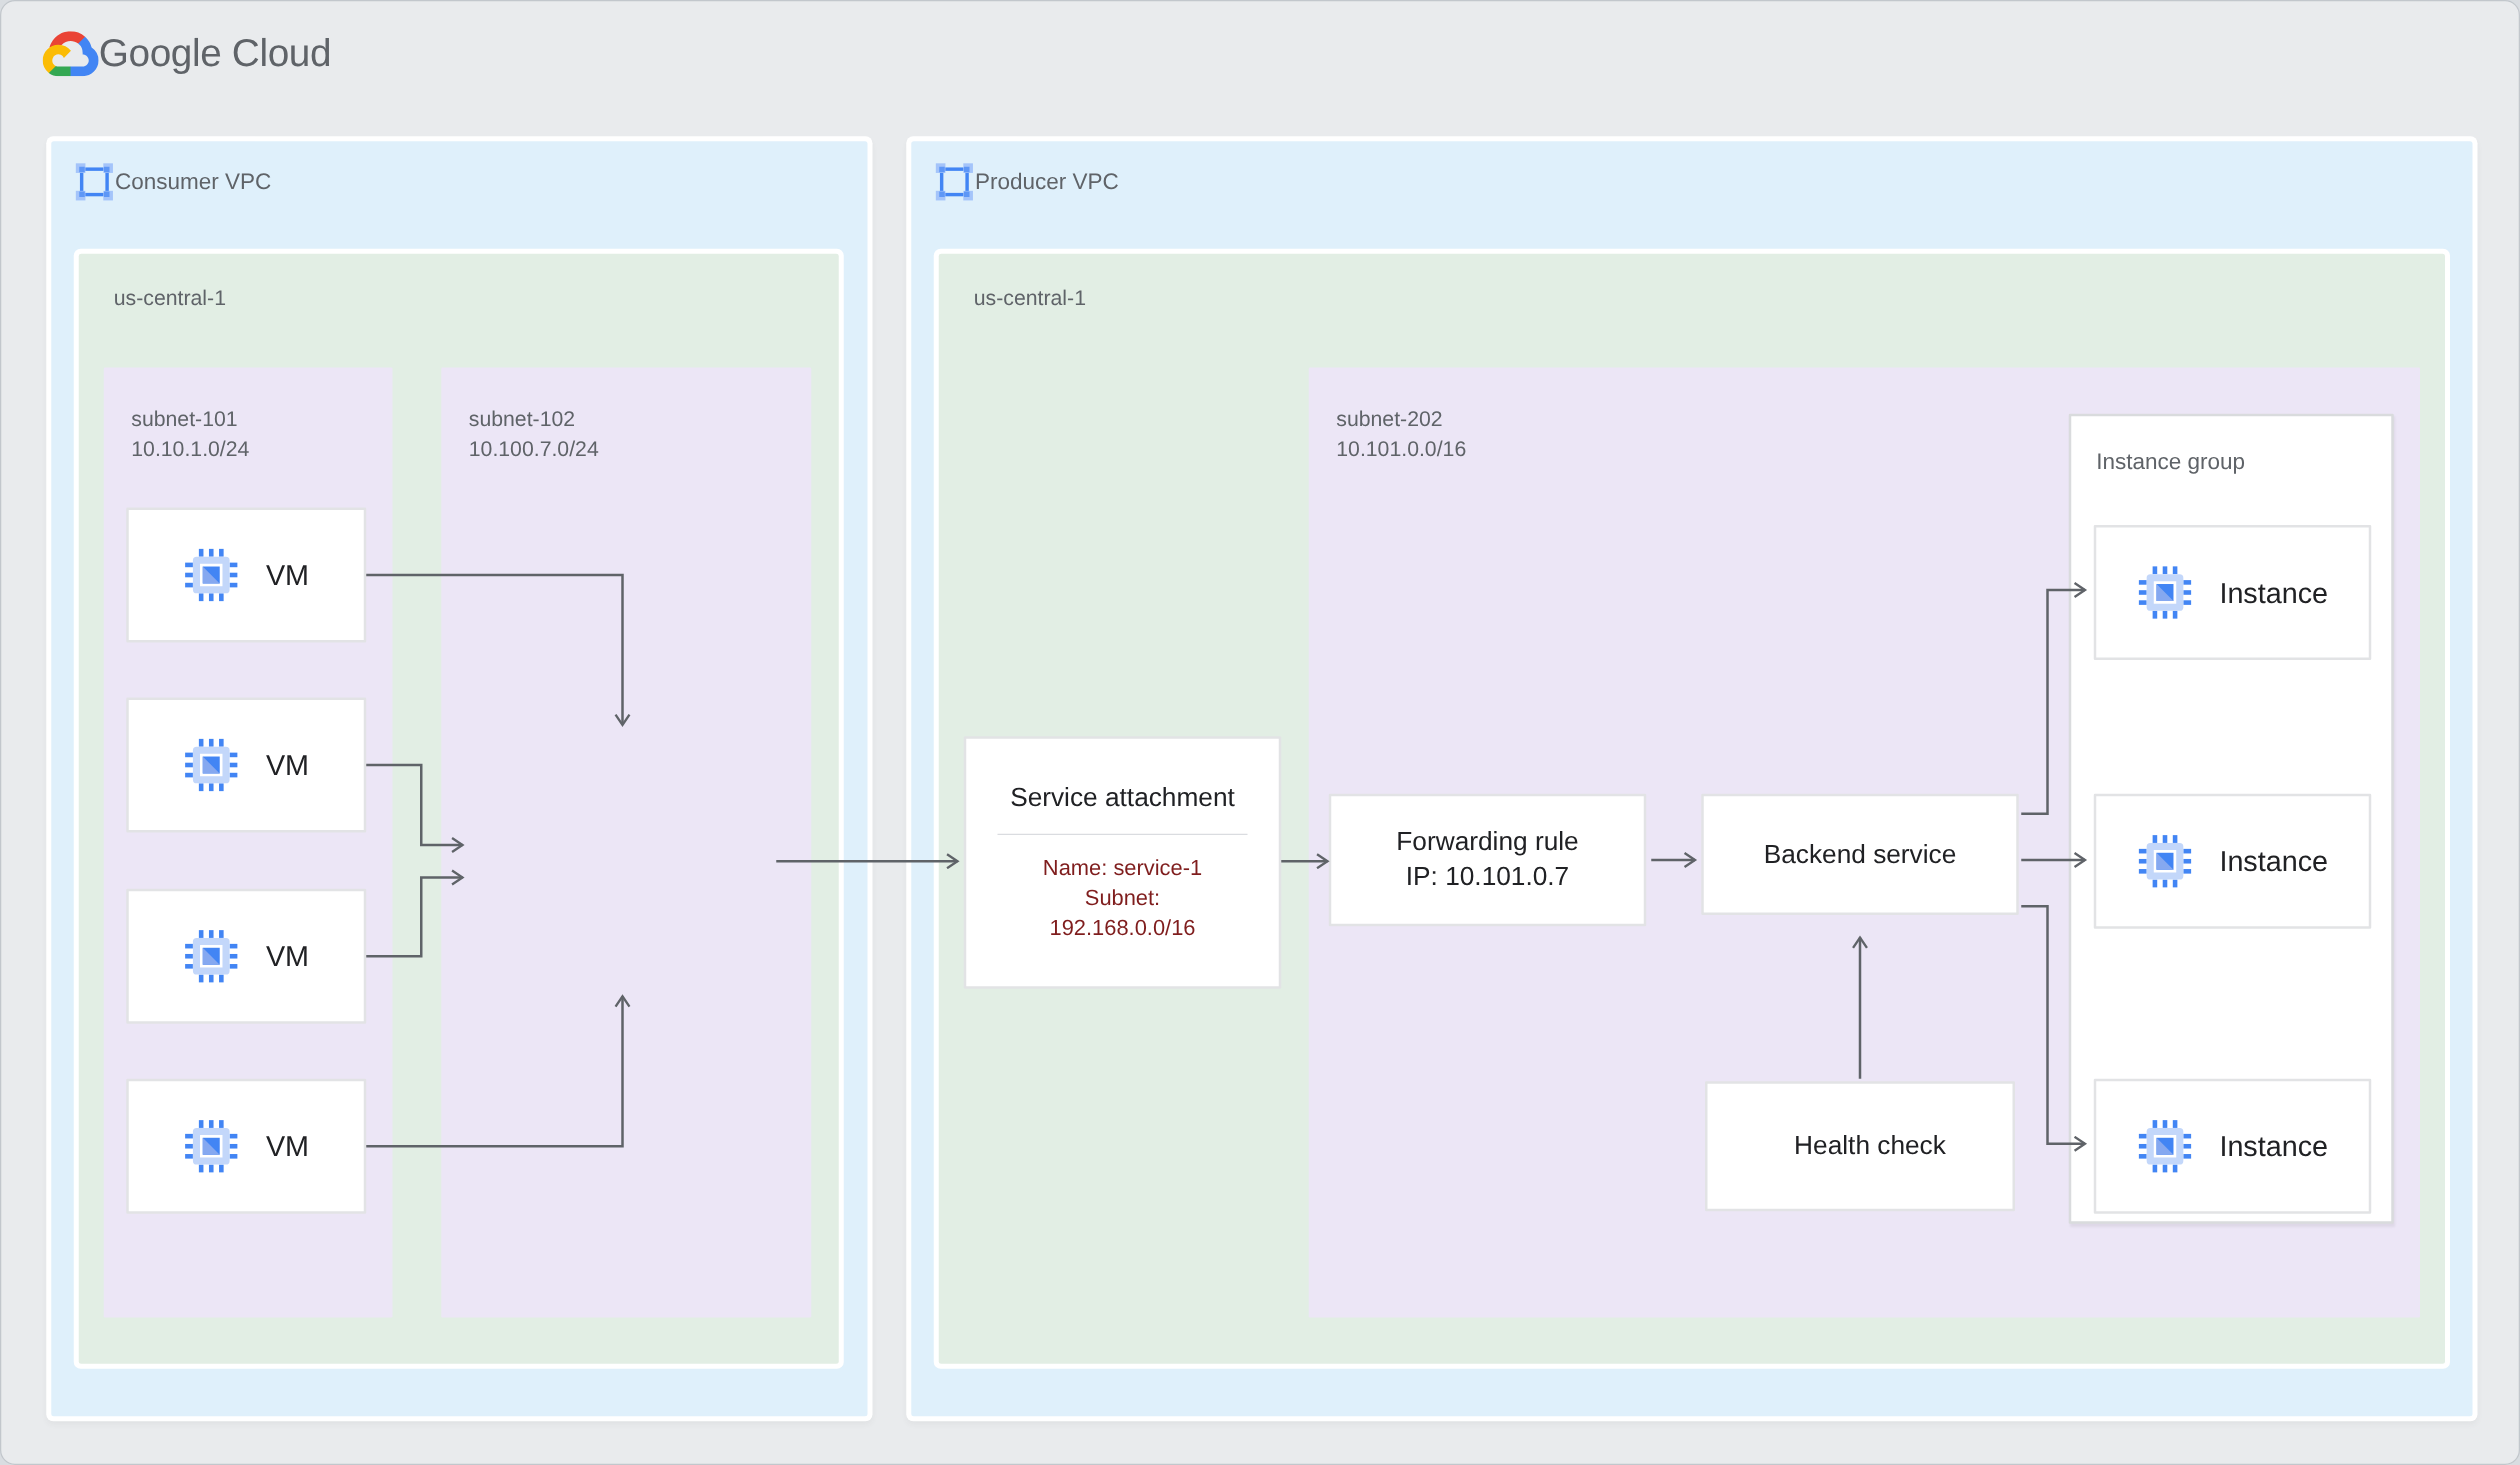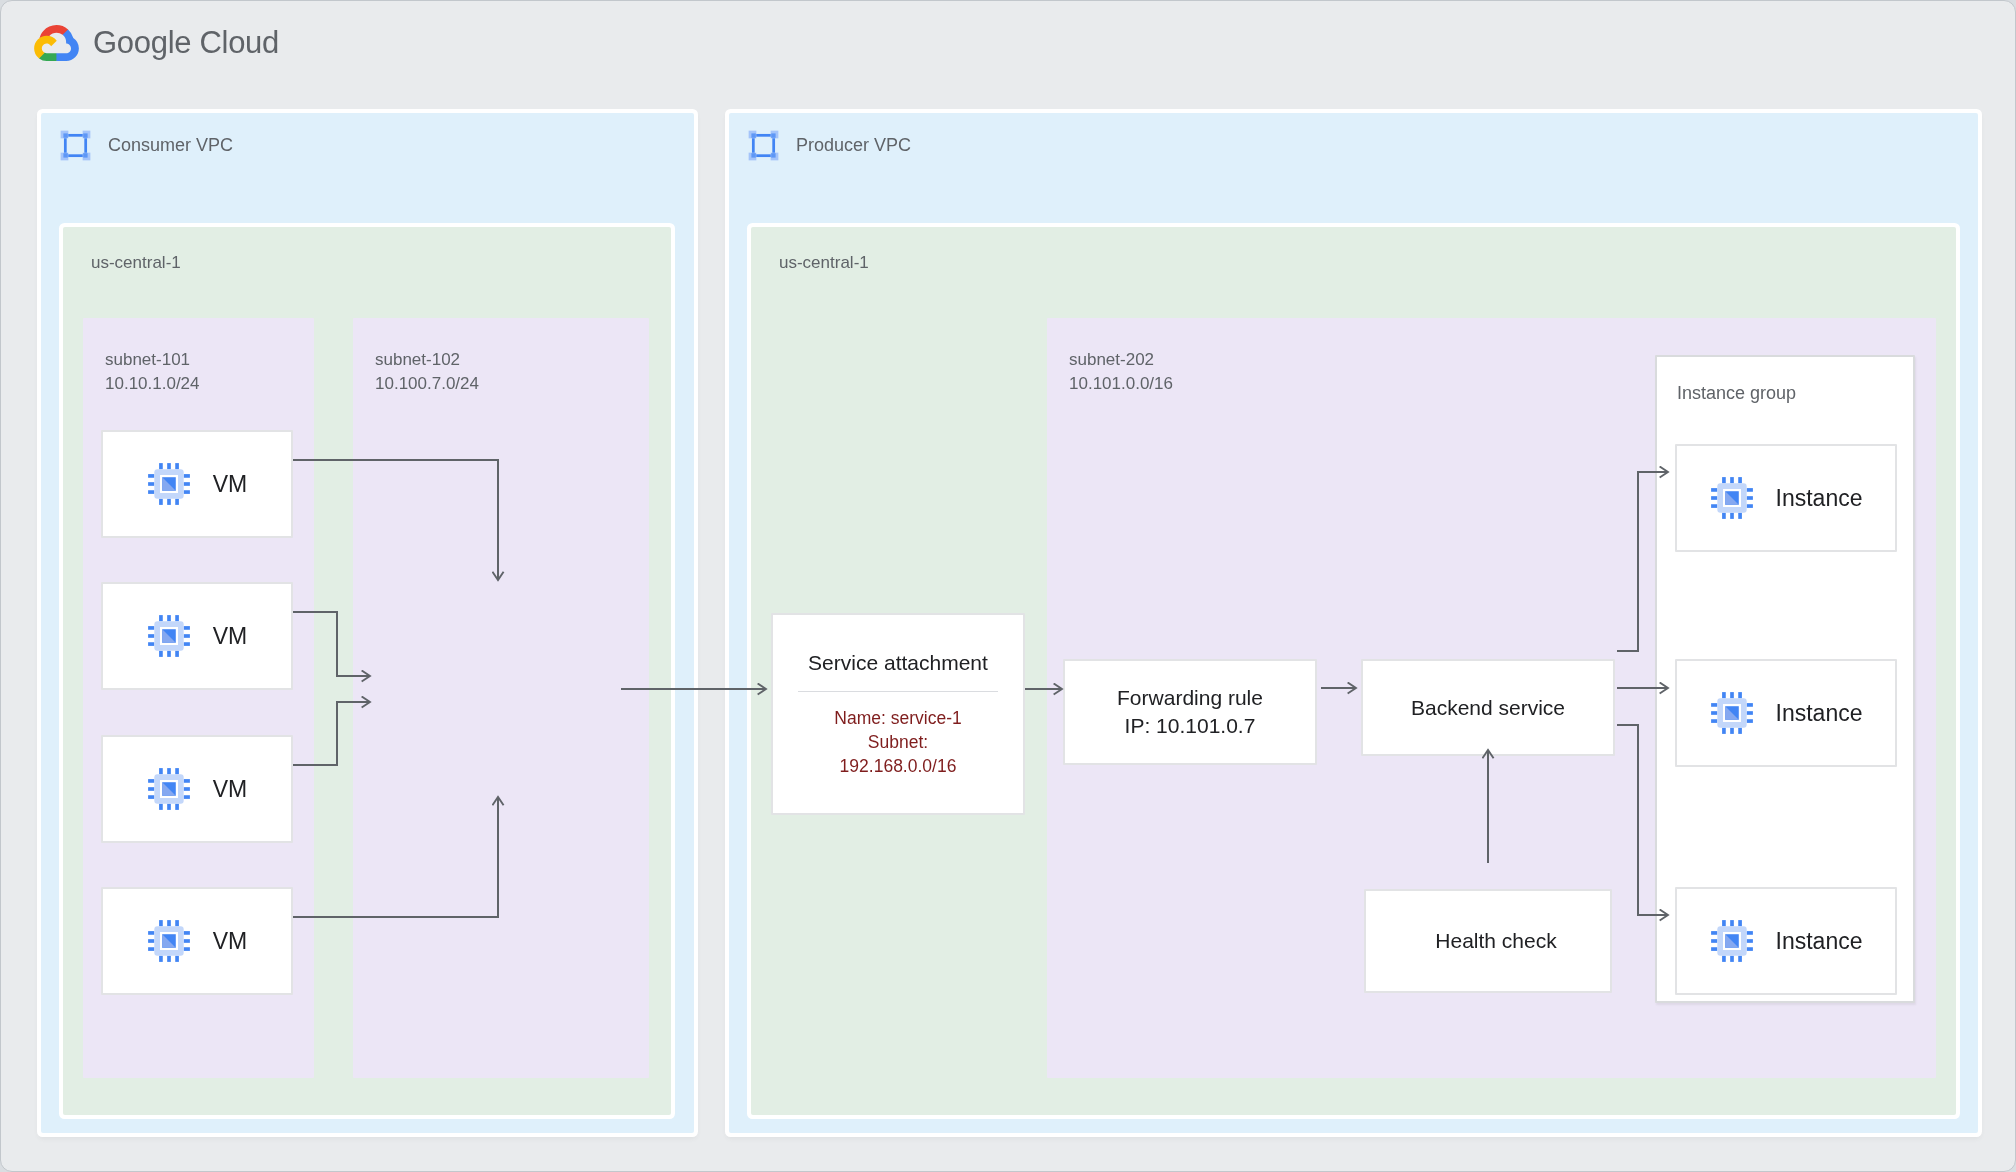--- a/index.html
+++ b/index.html
@@ -3,34 +3,33 @@
 <meta charset="utf-8">
 <style>
   html,body{margin:0;padding:0;background:#d9dde1;}
   *{box-sizing:border-box;}
   .stage{
     position:relative;width:2016px;height:1172px;overflow:hidden;
     background:#e9ebed;border:1px solid #c2c7cc;border-radius:12px;
     font-family:"Liberation Sans", sans-serif;color:#202124;
   }
   
-  .gc-logo{position:absolute;left:33px;top:24px;display:flex;align-items:center;gap:14px;}
+  .gc-logo{position:absolute;left:33px;top:24px;display:flex;align-items:center;}
   .gc-logo svg{display:block;}
   .gc-wordmark{font-size:31px;color:#5f6368;letter-spacing:-0.3px;}
   
   .vpc{
     position:absolute;background:#dff0fb;border-radius:2px;
     box-shadow:0 0 0 4px #ffffff, 0 3px 5px 3px rgba(60,64,67,0.06);
   }
-  .vpc-head{position:absolute;left:18px;top:16px;display:flex;align-items:center;gap:16px;}
+  .vpc-head{position:absolute;left:18px;top:16px;display:flex;align-items:center;}
   .vpc-label{font-size:18px;color:#5f6368;}
   .region{
     position:absolute;background:#e2eee4;border-radius:2px;
     box-shadow:0 0 0 4px #ffffff;
-    margin-top:24px;
   }
   .region-label{position:absolute;left:28px;top:26px;font-size:17px;color:#5f6368;}
   .subnet{position:absolute;background:#ece6f6;border-radius:1px;}
   .subnet-label{position:absolute;left:22px;top:30px;font-size:17px;color:#5f6368;line-height:1.4;}
   
   .node{
     position:absolute;background:#ffffff;border:2px solid #e2e3e5;border-radius:1px;
     display:flex;align-items:center;justify-content:center;
   }
   .node.titled{flex-direction:column;}

